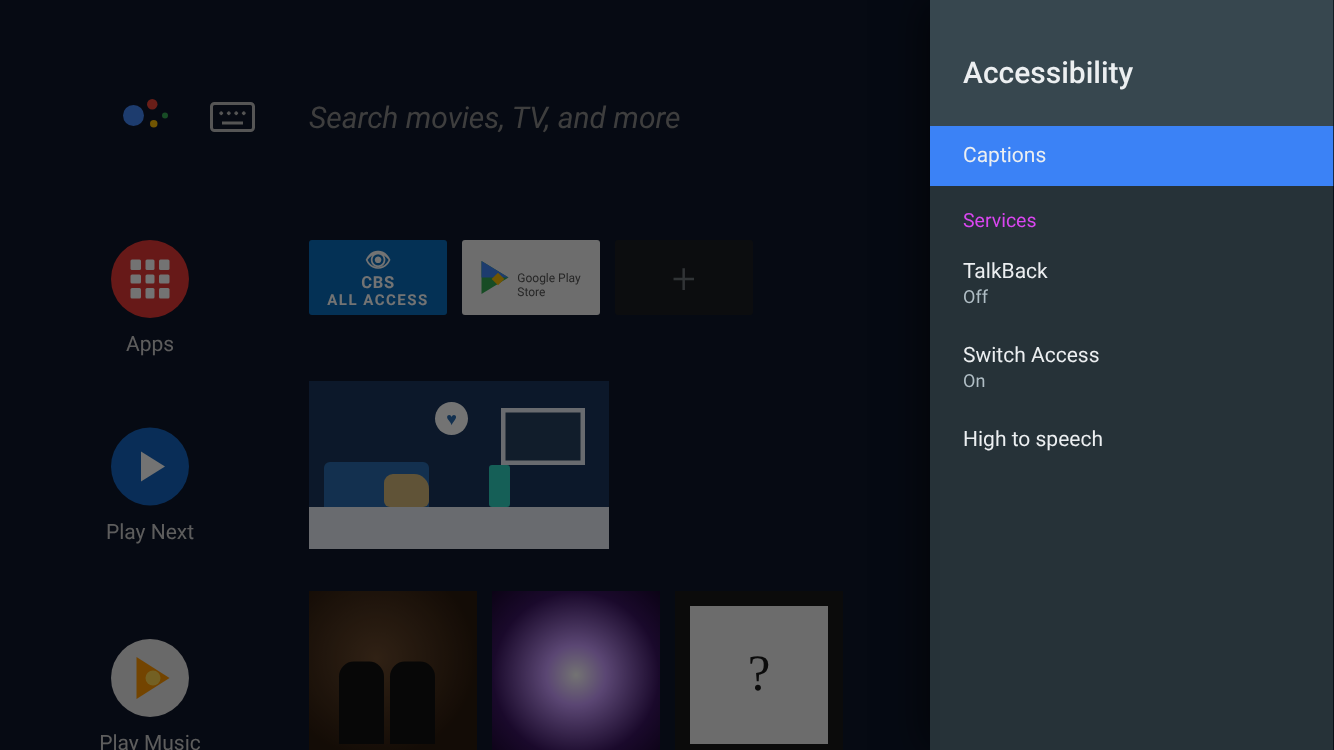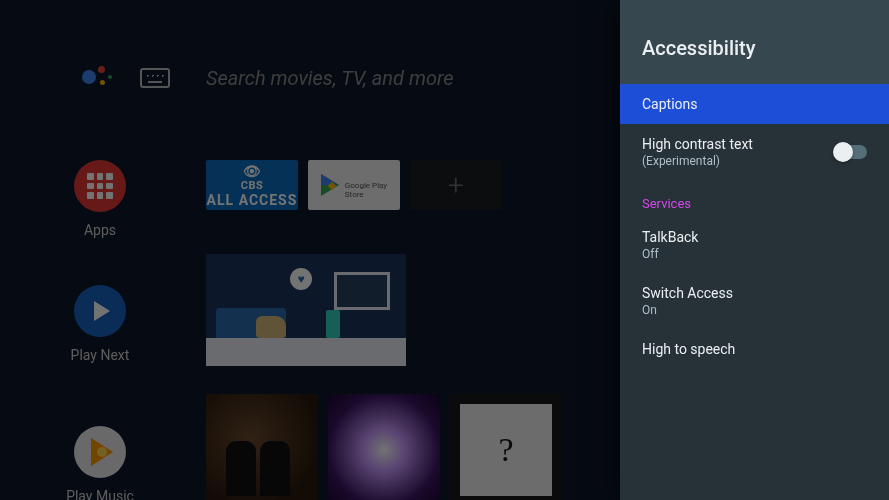--- a/index.html
+++ b/index.html
@@ -115,21 +115,21 @@
     display: flex; gap: 10px;
   }
   .tile {
     width: 92px; height: 50px;
     border-radius: 2px;
     display: flex; align-items: center; justify-content: center;
   }
   .tile-cbs { background: #0a6ebd; flex-direction: column; color: #fff; font-weight: 700; }
   .tile-cbs .eye { font-size: 14px; }
   .tile-cbs .line1 { font-size: 11px; letter-spacing: 0.5px; }
-  .tile-cbs .line2 { font-size: 14px; letter-spacing: 1px; }
+  .tile-cbs .line2 { font-size: 10px; letter-spacing: 1px; }
 
   .tile-play { background: #f2f2f2; gap: 6px; padding: 0 8px; }
   .gp-tri {
     width: 0; height: 0;
     border-left: 18px solid #34A853;
     border-top: 11px solid transparent;
     border-bottom: 11px solid transparent;
     position: relative;
   }
   .gp-tri::before {
@@ -197,21 +197,21 @@
     padding: 36px 22px 24px;
     font-size: 20px;
     font-weight: 500;
     background: #37474F;
   }
   .panel-item {
     padding: 12px 22px;
     display: flex; align-items: center; justify-content: space-between;
     gap: 12px;
   }
-  .panel-item.focused { background: #1d4ed8; }
+  .panel-item.focused { background: #3b82f6; }
   .panel-item .label { font-size: 14px; color:#eceff1; }
   .panel-item .sub { font-size: 12px; color:#b0bec5; margin-top: 2px; }
   .panel-section-header {
     padding: 16px 22px 6px;
     font-size: 13px;
     color: #d946ef;
   }
   .toggle {
     width: 32px; height: 14px;
     background: #546E7A;
@@ -315,29 +315,20 @@
 
 <div class="panel">
   <div class="panel-title">Accessibility</div>
 
   <div class="panel-item focused">
     <div>
       <div class="label">Captions</div>
     </div>
   </div>
 
-  <div class="panel-item">
-    <div>
-      <div class="label">High contrast text</div>
-      <div class="sub">(Experimental)</div>
-    </div>
-    <div class="toggle">
-      <div class="knob"></div>
-    </div>
-  </div>
 
   <div class="panel-section-header">Services</div>
 
   <div class="panel-item">
     <div>
       <div class="label">TalkBack</div>
       <div class="sub">Off</div>
     </div>
   </div>
 

